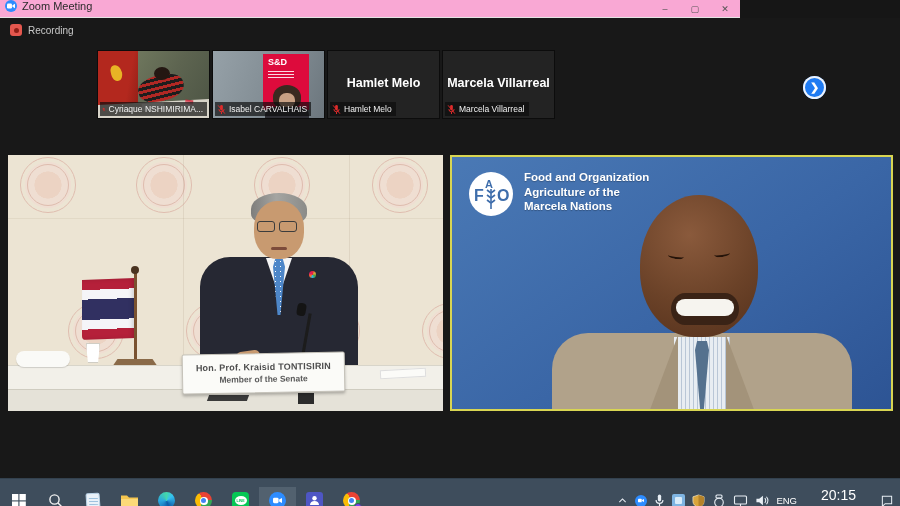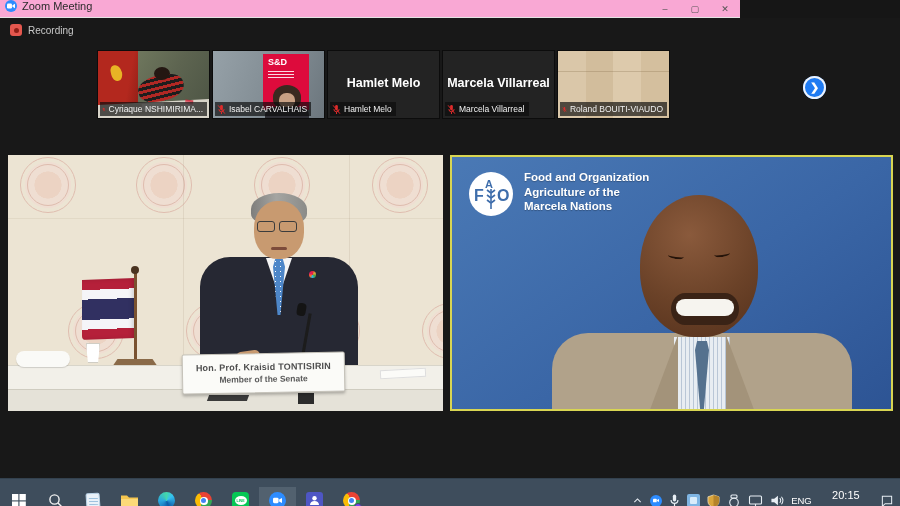--- a/index.html
+++ b/index.html
@@ -159,21 +159,21 @@
   .notepad-ic::before { content:""; position:absolute; left:2px; top:3px; width:9px; height:8px;
     background:repeating-linear-gradient(0deg,#9ec2de 0 1px,transparent 1px 3px); }
 
   .tray { margin-left:auto; display:flex; align-items:center; gap:7px; padding-right:6px; }
   .tray-btn { background:none; border:none; display:flex; align-items:center; justify-content:center; cursor:pointer; padding:0; }
   .zoom-dot { width:12px; height:12px; border-radius:50%; background:#2d8cff; display:flex; align-items:center; justify-content:center; }
   .win-app-ic { width:13px; height:13px; border-radius:2px; background:#7fb5e3; position:relative; }
   .win-app-ic::before { content:""; position:absolute; inset:3px; background:#d9ecfa; border-radius:1px; }
   .lang { font-size:9.5px; color:#fff; }
   .clock { display:flex; flex-direction:column; align-items:center; line-height:10.5px; }
-  .clock span { font-size:11px; color:#fff;margin-top:24px; }
+  .clock span { font-size:14px; color:#fff;margin-top:24px; }
 </style>
 </head>
 <body>
 
 <div id="screen">
 
   <div class="titlebar">
     <span class="zoom-logo">
       <svg width="8" height="6" viewBox="0 0 10 7">
           <rect x="0" y="0.5" width="6.2" height="6" rx="1.5" fill="#fff"></rect>
@@ -258,33 +258,20 @@
           <svg width="9" height="11" viewBox="0 0 12 14">
               <rect x="4.2" y="1" width="3.6" height="7" rx="1.8" fill="#e02b2b"></rect>
               <path d="M2.5 6.5a3.5 3.5 0 0 0 7 0" stroke="#e02b2b" fill="none" stroke-width="1.3"></path>
               <path d="M6 10v3" stroke="#e02b2b" stroke-width="1.3"></path>
               <path d="M1.5 1.5 L10.5 12.5" stroke="#e02b2b" stroke-width="1.3"></path>
             </svg>
           <span>Marcela Villarreal</span>
         </div>
       </div>
 
-      <div class="tile">
-        <div class="t5-base"></div>
-        <div class="t5-seam"></div>
-        <div class="tile-tag">
-          <svg width="9" height="11" viewBox="0 0 12 14">
-              <rect x="4.2" y="1" width="3.6" height="7" rx="1.8" fill="#e02b2b"></rect>
-              <path d="M2.5 6.5a3.5 3.5 0 0 0 7 0" stroke="#e02b2b" fill="none" stroke-width="1.3"></path>
-              <path d="M6 10v3" stroke="#e02b2b" stroke-width="1.3"></path>
-              <path d="M1.5 1.5 L10.5 12.5" stroke="#e02b2b" stroke-width="1.3"></path>
-            </svg>
-          <span>Roland BOUITI-VIAUDO</span>
-        </div>
-      </div>
 
     </div>
 
     <button class="next-btn">
       <span>❯</span>
     </button>
 
     <div class="video-left">
       <div class="emblem" style="left:12px;top:2px"></div>
       <div class="emblem" style="left:128px;top:2px"></div>

